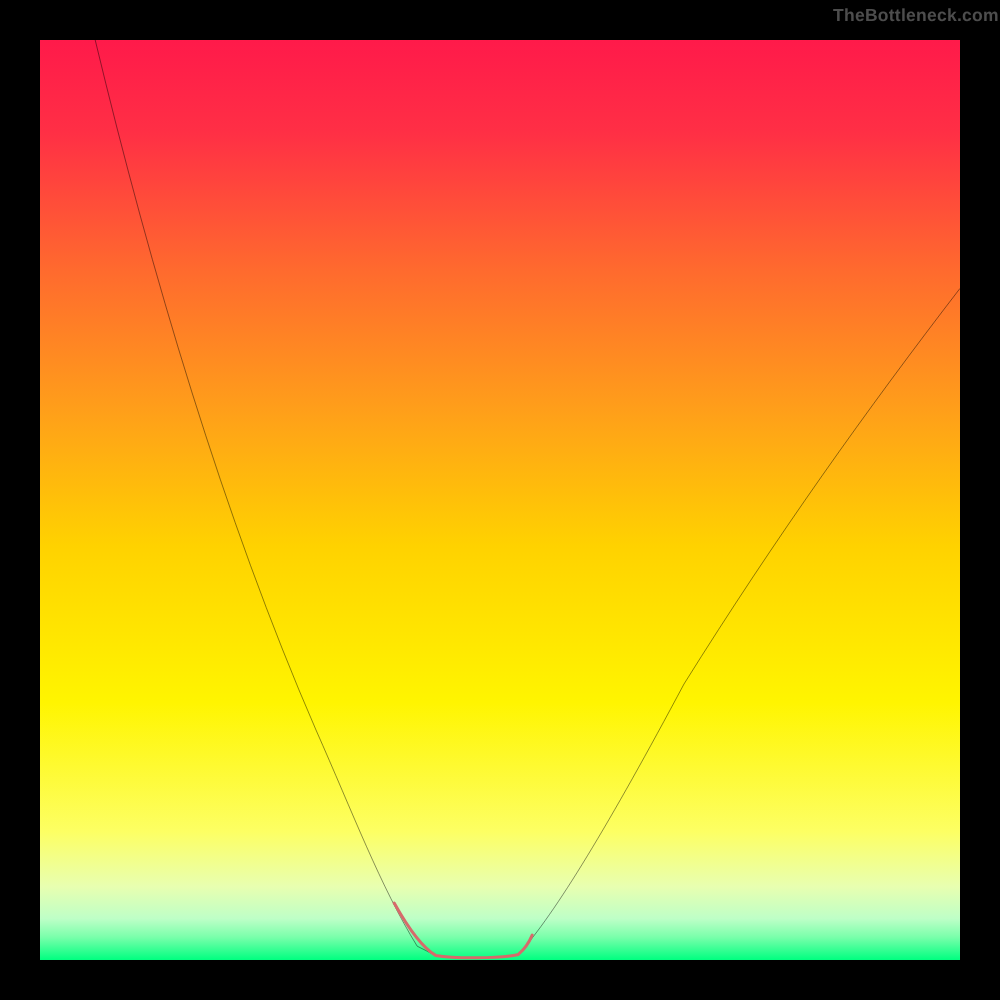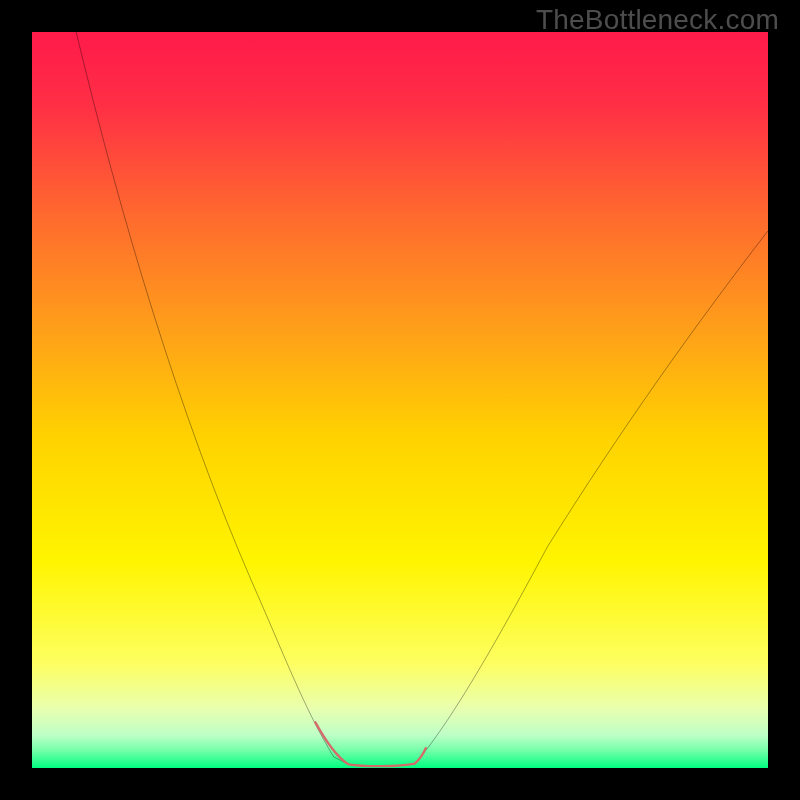--- a/index.html
+++ b/index.html
@@ -27,24 +27,24 @@
     height: 736px;
     overflow: hidden;
   }
   .grad {
     position: absolute;
     inset: 0;
   }
   .credit {
     position: absolute;
     top: 4px;
-    right: 21px;
+    right: 1px;
     color: #4d4d4d;
-    font-size: 28px;
-    font-weight: 400;
+    font-size: 14px;
+    font-weight: 700;
     letter-spacing: 0.2px;
   }
   svg.curve {
     position: absolute;
     inset: 0;
     width: 736px;
     height: 736px;
   }
 </style>
 </head>

